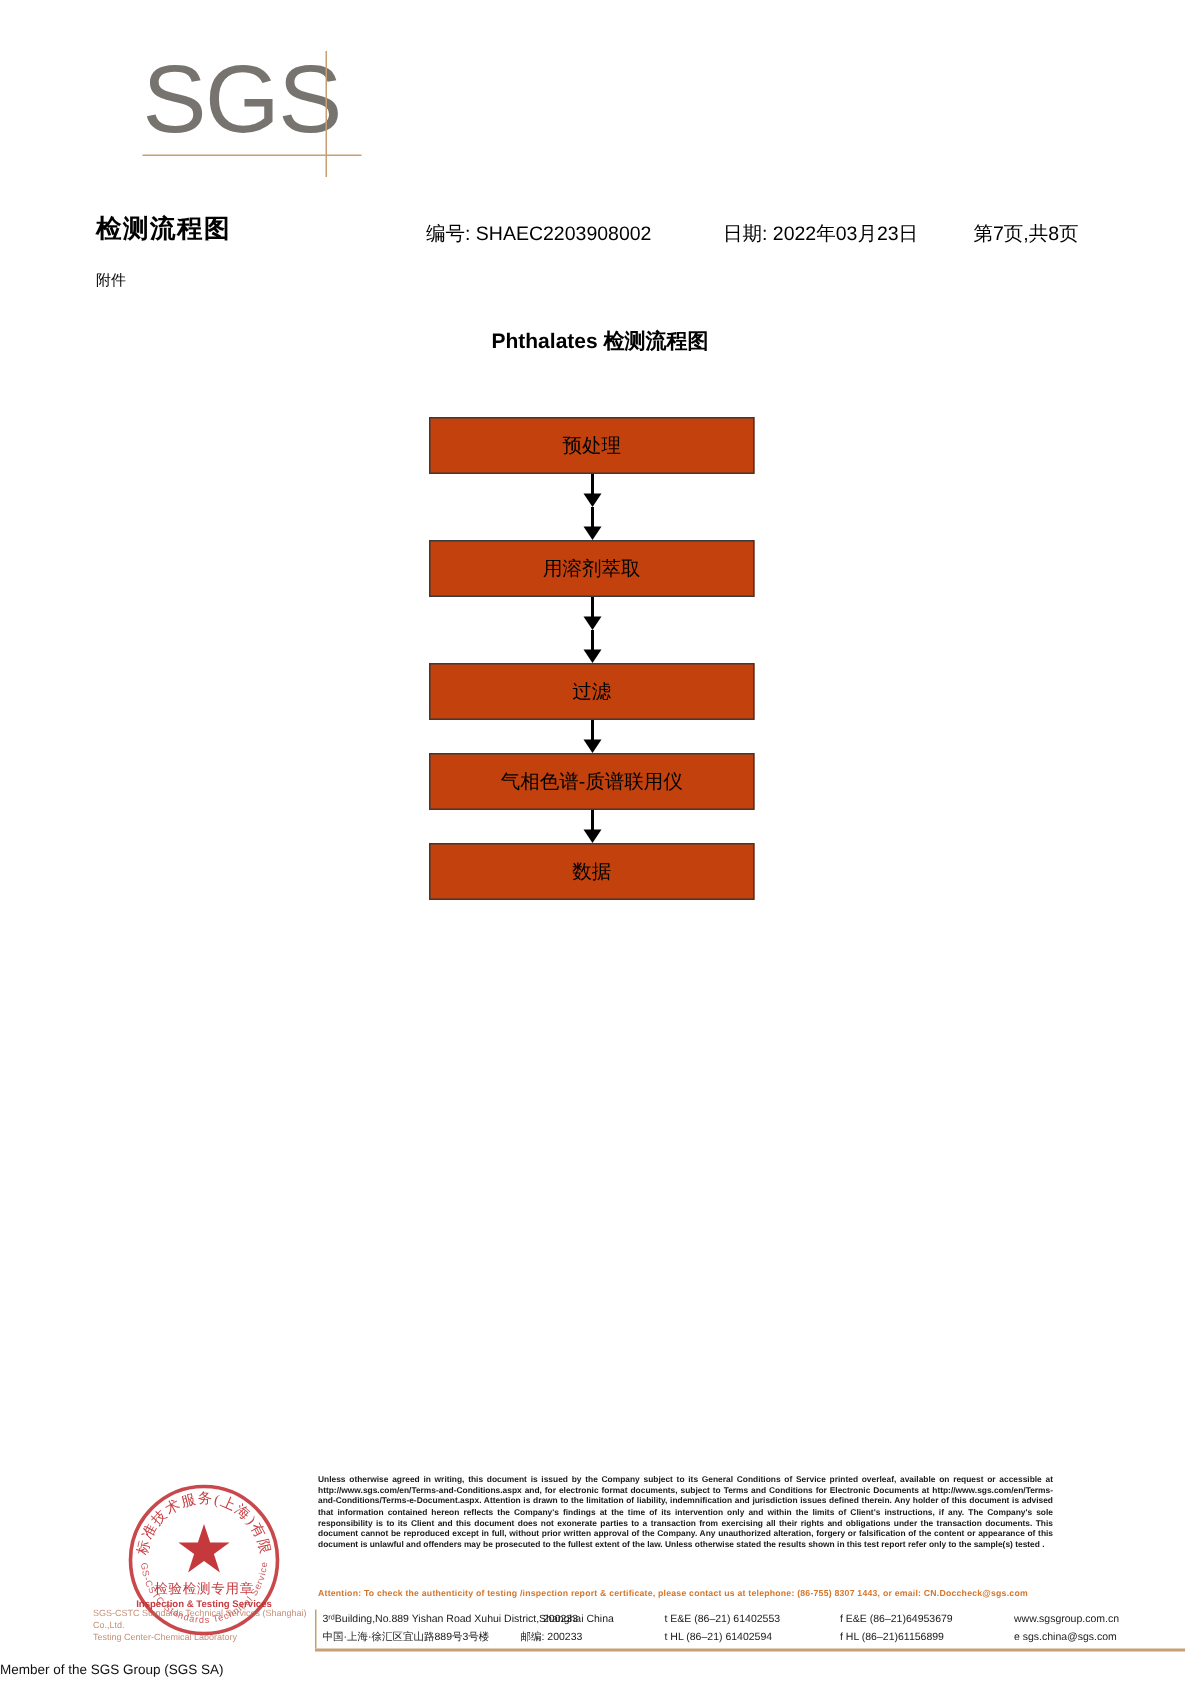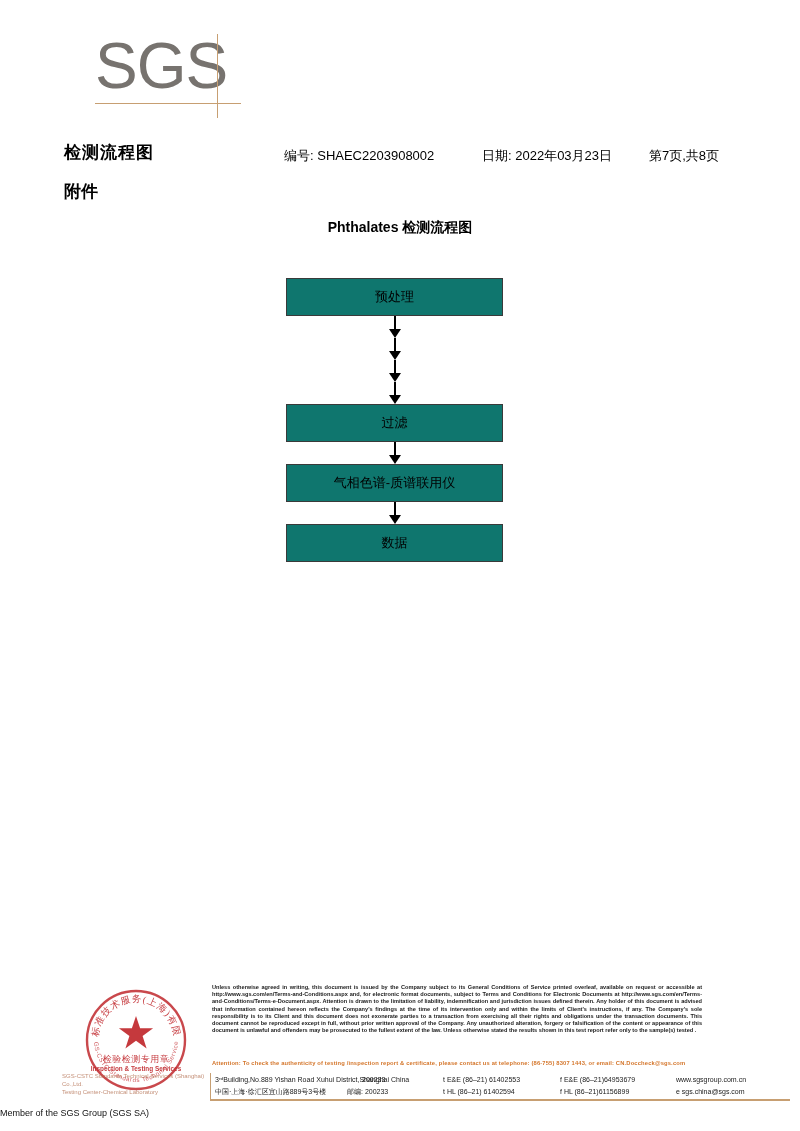--- a/index.html
+++ b/index.html
@@ -61,22 +61,22 @@
     left: 64px;
     top: 141px;
     font-size: 17px;
     font-weight: bold;
     letter-spacing: 1px;
   }
   .attach-label {
     position: absolute;
     left: 64px;
     top: 180px;
-    font-size: 17px;
-    font-weight: bold;
+    font-size: 10px;
+    font-weight: normal;
   }
   .hdr-report-no {
     position: absolute;
     left: 284px;
     top: 147px;
     font-size: 13px;
     white-space: nowrap;
   }
   .hdr-date {
     position: absolute;
@@ -113,21 +113,21 @@
   .flow-box {
     position: relative;
     width: 217px;
     height: 38px;
     border: 1px solid #3a3a3a;
     box-sizing: border-box;
     display: flex;
     align-items: center;
     justify-content: center;
     font-size: 13px;
-    background: #0f766e;
+    background: #c2410c;
   }
   .flow-arrow {
     position: relative;
     height: 22px;
     width: 217px;
   }
   .flow-arrow .shaft {
     position: absolute;
     left: 108px;
     top: 0;
@@ -262,20 +262,23 @@
     <div class="flow-arrow">
       <div class="shaft"></div>
         <div class="head"></div>
     </div>
 
     <div class="flow-arrow">
       <div class="shaft"></div>
         <div class="head"></div>
     </div>
 
+    <div class="flow-box">
+      <span>用溶剂萃取</span>
+    </div>
     <div class="flow-arrow">
       <div class="shaft"></div>
         <div class="head"></div>
     </div>
 
     <div class="flow-arrow">
       <div class="shaft"></div>
         <div class="head"></div>
     </div>
 

